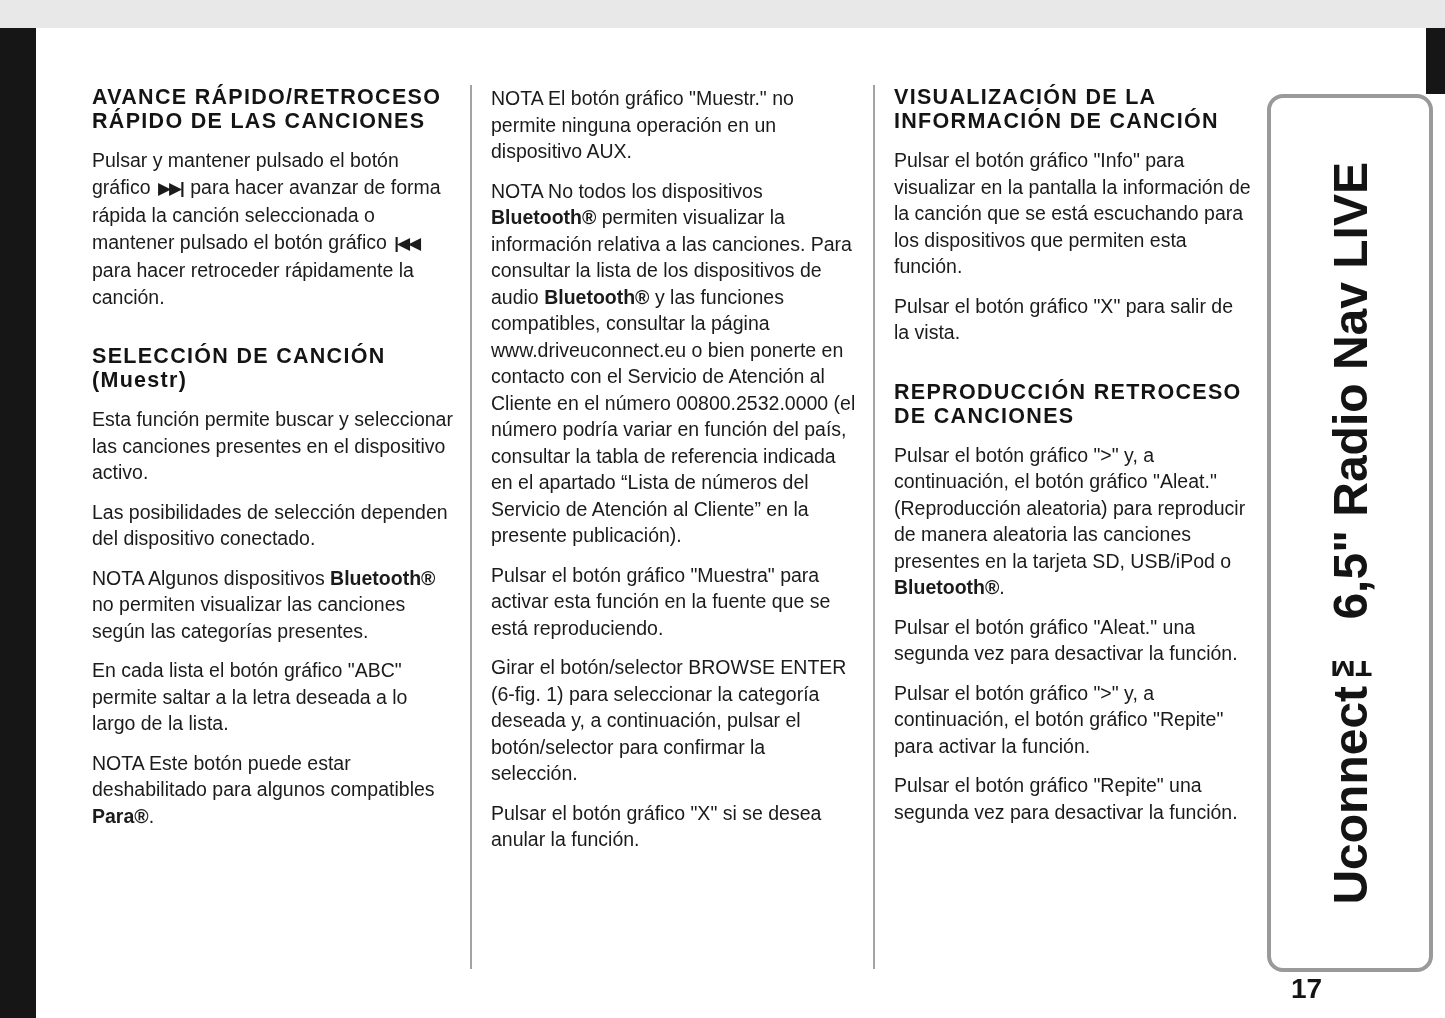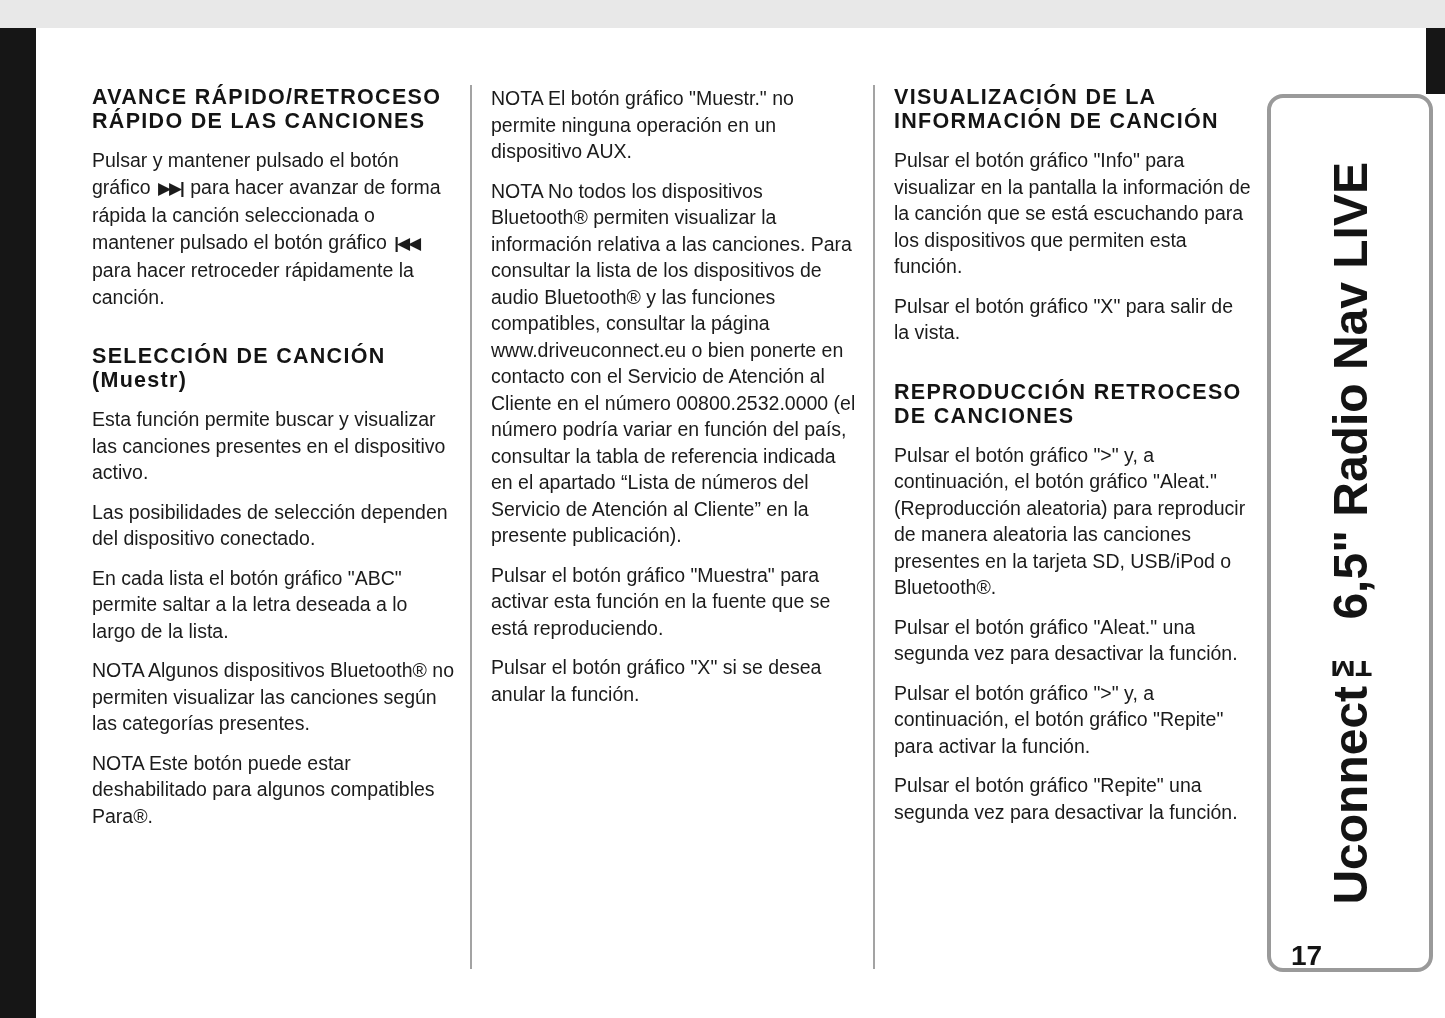--- a/index.html
+++ b/index.html
@@ -38,71 +38,72 @@
     font-size:21.5px; line-height:24px;
     font-weight:700; letter-spacing:1.3px;
     margin:0 0 14px 0; max-width:350px;
     color:#141414;
   }
   .h.mt { margin-top:34px; }
   p {
     font-size:19.5px; line-height:26.5px;
     margin:0 0 13px 0;
   }
-  p b { font-weight:400;text-align:right; }
+  p b { font-weight:700;text-align:right; }
   .micon {
     font-weight:700; font-size:17px;
     letter-spacing:-2px; padding:0 2px;
   }
   .tab {
     position:absolute; left:1267px; top:66px;
     width:166px; height:878px; box-sizing:border-box;
     border:4px solid #9a9a9a; border-radius:16px;
     background:#ffffff;
     display:flex; align-items:center; justify-content:center;
   }
   .tab-label {
     writing-mode:vertical-rl;
     transform:rotate(180deg);
     font-size:48px; font-weight:700;
     white-space:nowrap; color:#141414;
   }
   .page-num {
-    position:absolute; left:1291px; top:912px;
+    position:absolute; left:1291px; top:945px;
     font-size:28px; font-weight:700; color:#141414;
   }
 </style>
 </head>
 <body>
 
 <div class="page">
 
   <div class="left-bar"></div>
   <div class="edge-strip-top"></div>
 
   <div class="columns">
 
     <div class="col1">
       <h2 class="h">AVANCE RÁPIDO/RETROCESO RÁPIDO DE LAS CANCIONES</h2>
       <p><span>Pulsar y mantener pulsado el botón gráfico </span><span class="micon">▶▶|</span><span> para hacer avanzar de forma rápida la canción seleccionada o mantener pulsado el botón gráfico </span><span class="micon">|◀◀</span><span> para hacer retroceder rápidamente la canción.</span></p>
 
       <h2 class="h mt">SELECCIÓN DE CANCIÓN (Muestr)</h2>
-      <p>Esta función permite buscar y visualizar las canciones presentes en el dispositivo activo.</p>
+      <p>Esta función permite buscar y seleccionar las canciones presentes en el dispositivo activo.</p>
       <p>Las posibilidades de selección dependen del dispositivo conectado.</p>
+      <p><span>NOTA Algunos dispositivos </span><b>Bluetooth®</b><span> no permiten visualizar las canciones según las categorías presentes.</span></p>
       <p>En cada lista el botón gráfico "ABC" permite saltar a la letra deseada a lo largo de la lista.</p>
-      <p><span>NOTA Algunos dispositivos </span><b>Bluetooth®</b><span> no permiten visualizar las canciones según las categorías presentes.</span></p>
       <p><span>NOTA Este botón puede estar deshabilitado para algunos compatibles </span><b>Para®</b><span>.</span></p>
     </div>
 
     <div class="vdiv"></div>
 
     <div class="col2">
       <p>NOTA El botón gráfico "Muestr." no permite ninguna operación en un dispositivo AUX.</p>
       <p><span>NOTA No todos los dispositivos </span><b>Bluetooth®</b><span> permiten visualizar la información relativa a las canciones. Para consultar la lista de los dispositivos de audio </span><b>Bluetooth®</b><span> y las funciones compatibles, consultar la página www.driveuconnect.eu o bien ponerte en contacto con el Servicio de Atención al Cliente en el número 00800.2532.0000 (el número podría variar en función del país, consultar la tabla de referencia indicada en el apartado “Lista de números del Servicio de Atención al Cliente” en la presente publicación).</span></p>
       <p>Pulsar el botón gráfico "Muestra" para activar esta función en la fuente que se está reproduciendo.</p>
+      <p>Girar el botón/selector BROWSE ENTER (6-fig. 1) para seleccionar la categoría deseada y, a continuación, pulsar el botón/selector para confirmar la selección.</p>
       <p>Pulsar el botón gráfico "X" si se desea anular la función.</p>
     </div>
 
     <div class="vdiv"></div>
 
     <div class="col3">
       <h2 class="h">VISUALIZACIÓN DE LA INFORMACIÓN DE CANCIÓN</h2>
       <p>Pulsar el botón gráfico "Info" para visualizar en la pantalla la información de la canción que se está escuchando para los dispositivos que permiten esta función.</p>
       <p>Pulsar el botón gráfico "X" para salir de la vista.</p>
 

